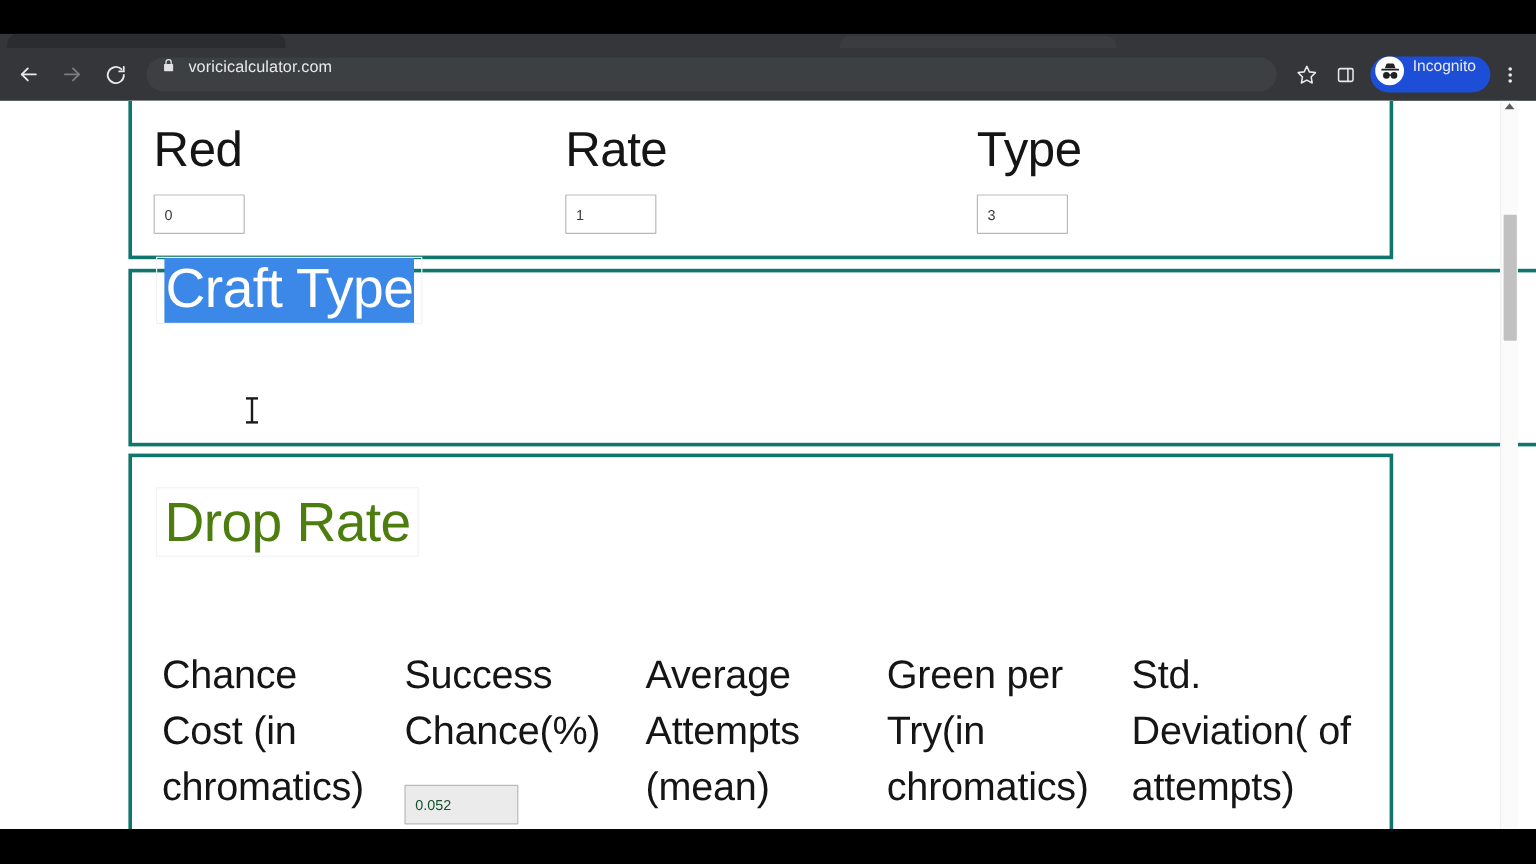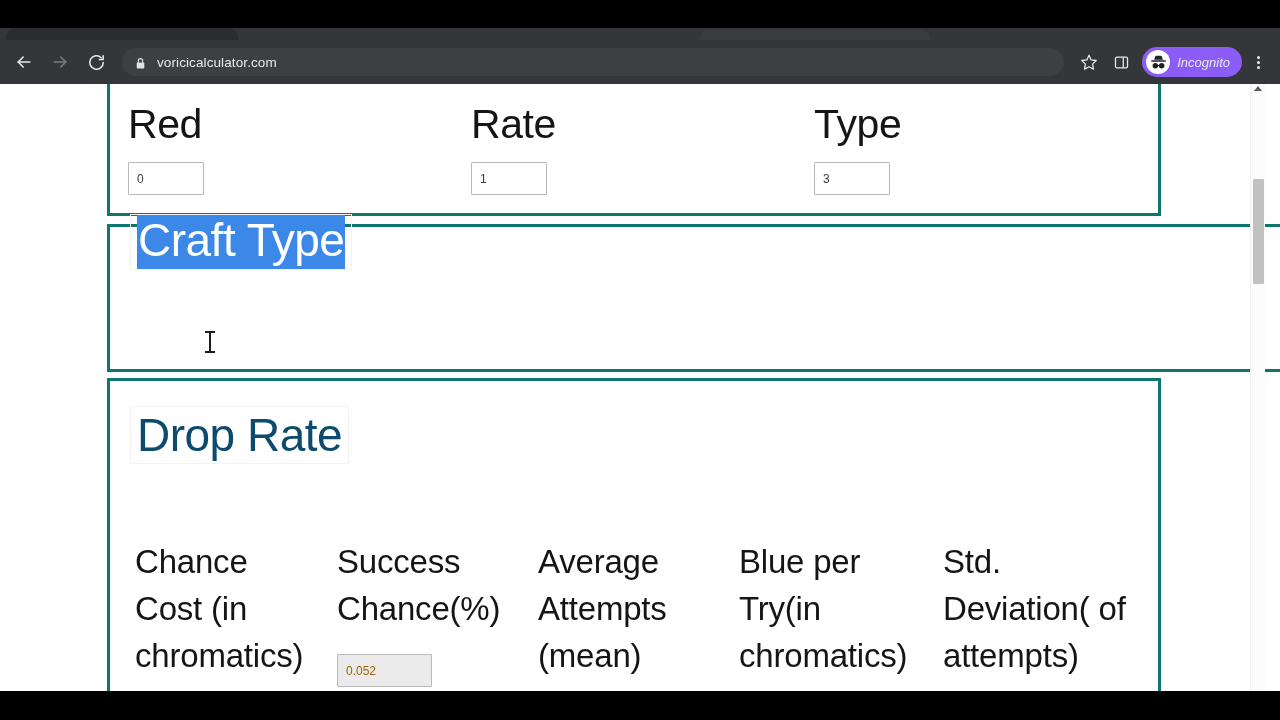--- a/index.html
+++ b/index.html
@@ -86,21 +86,20 @@
   .nav-btn svg { display: block; }
 
   .omnibox {
     flex: 1 1 auto;
     height: 28px;
     margin-left: 6px;
     margin-right: 8px;
     background: #3c4043;
     border-radius: 14px;
     display: flex;
-    align-items: center;
     padding: 0 12px;
     min-width: 0;
   }
   .lock-icon {
     width: 13px; height: 13px;
     margin-right: 10px;
     flex: 0 0 auto;
     color: #dfe1e5;
   }
   .omnibox-url {
@@ -114,27 +113,26 @@
 
   .tb-icon {
     width: 30px; height: 30px;
     margin-left: 2px;
     display: flex; align-items: center; justify-content: center;
     color: #e8eaed;
     flex: 0 0 auto;
   }
   .incognito-chip {
     height: 30px;
-    display: flex; align-items: center;
-    background: #8b5cf6;
+    display: flex; 
+    background: #1d4ed8;
     border-radius: 15px;
     padding: 0 12px 0 4px;
     margin-left: 6px;
     flex: 0 0 auto;
-    font-style: italic;
   }
   .incognito-avatar {
     width: 24px; height: 24px;
     border-radius: 50%;
     background: #ffffff;
     display: flex; align-items: center; justify-content: center;
     margin-right: 7px;
     flex: 0 0 auto;
   }
   .incognito-label {
@@ -246,37 +244,37 @@
     font-size: 12px;
     color: #3b3b3b;
     padding-left: 8px;
     display: flex;
     align-items: center;
     font-family: "Liberation Sans", sans-serif;
   }
   .field-box.readonly {
     background: #ebebeb;
     border-color: #b9b9b9;
-    color: #a16207;
+    color: #14532d;
   }
 
   
   .head-box {
     position: absolute;
     border: 1px solid #f2f2f2;
     background: transparent;
     display: flex;
     align-items: center;
     padding: 0 6px;
   }
   .head-text {
     font-size: 46px;
     line-height: 1;
     font-weight: 400;
-    color: #0c4a6e;
+    color: #4d7c0f;
     white-space: nowrap;
     letter-spacing: -0.5px;
   }
   .head-text.selected {
     background: #3b88e8;
     color: #ffffff;
     padding: 2px 1px 6px 1px;
   }
 
   
@@ -426,21 +424,21 @@
             <span class="head-text">Drop Rate</span>
           </div>
 
           <div class="stat-label" style="left:25px; top:158px; width:150px;">Chance Cost (in chromatics)</div>
 
           <div class="stat-label" style="left:227px; top:158px; width:195px;">Success Chance(%)</div>
           <div class="field-box readonly" style="left:227px; top:273px; width:95px; height:33px;">0.052</div>
 
           <div class="stat-label" style="left:428px; top:158px; width:165px;">Average Attempts (mean)</div>
 
-          <div class="stat-label" style="left:629px; top:158px; width:182px;">Blue per Try(in chromatics)</div>
+          <div class="stat-label" style="left:629px; top:158px; width:182px;">Green per Try(in chromatics)</div>
 
           <div class="stat-label" style="left:833px; top:158px; width:186px;">Std. Deviation( of attempts)</div>
 
         </div>
 
         <div class="scrollbar">
           <div class="sb-arrow-up"></div>
           <div class="sb-thumb"></div>
         </div>
 

